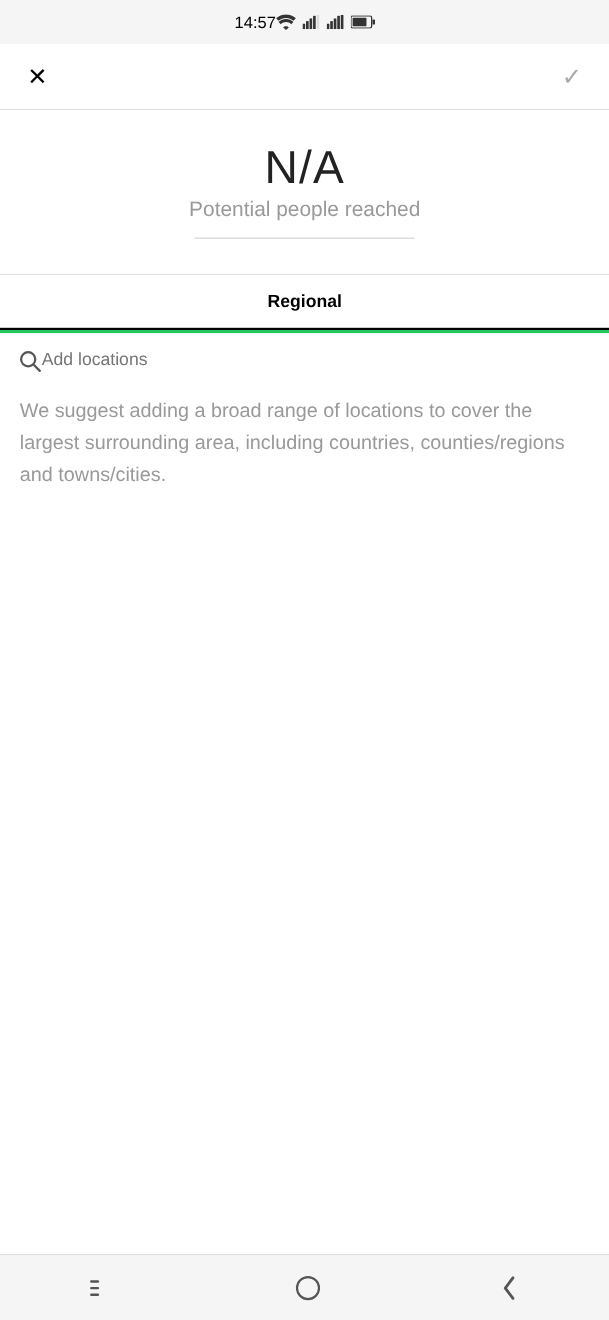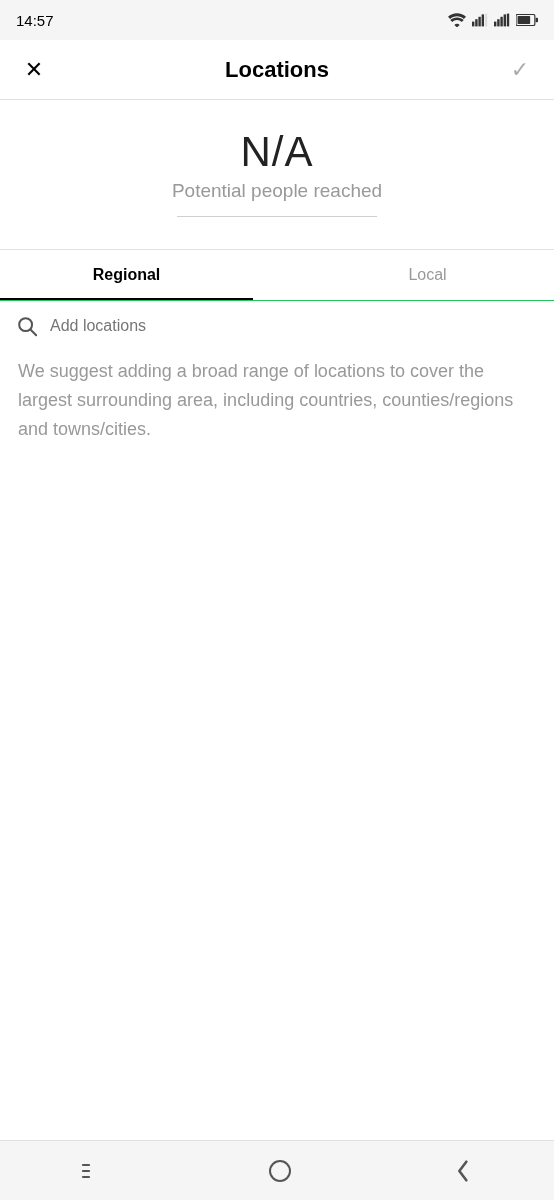--- a/index.html
+++ b/index.html
@@ -13,21 +13,21 @@
       overflow: hidden;
       position: relative;
     }
 
     
     .status-bar {
       height: 40px;
       background: #f5f5f5;
       display: flex;
       align-items: center;
-      justify-content: space-between;
+      justify-content: center;
       padding: 0 16px;
     }
 
     .status-time {
       font-size: 15px;
       font-weight: 500;
       color: #000;
     }
 
     .status-icons {
@@ -108,21 +108,21 @@
     .stats-status {
       font-size: 15px;
       font-weight: 700;
       color: #333;
     }
 
     
     .tabs-container {
       display: flex;
       background: #ffffff;
-      border-bottom: 1px solid #22c55e;
+      border-bottom: 3px solid #22c55e;
       gap: 48px;
     }
 
     .tab-item {
       flex: 1;
       height: 50px;
       display: flex;
       align-items: center;
       justify-content: center;
       cursor: pointer;
@@ -144,21 +144,21 @@
       right: 0;
       height: 2px;
       background: #000;
     }
 
     
     .search-row {
       display: flex;
       align-items: center;
       padding: 14px 16px;
-      gap: 12px;
+      gap: 0;
       background: #fff;
     }
 
     .search-input {
       flex: 1;
       border: none;
       outline: none;
       font-size: 16px;
       color: #bbb;
       background: transparent;
@@ -246,38 +246,34 @@
         <rect x="2" y="2" width="16" height="10" rx="1" fill="#333"></rect>
       </svg>
     </span>
   </div>
 </div>
 
 <div class="app-bar">
   <button class="icon-btn">
     <span class="close-icon">✕</span>
   </button>
-  <span class="app-bar-title">Locations</span>
   <button class="icon-btn">
     <span class="check-icon">✓</span>
   </button>
 </div>
 
 <div class="stats-section">
   <div class="stats-value">N/A</div>
   <div class="stats-label">Potential people reached</div>
   <div class="stats-divider"></div>
 </div>
 
 <div class="tabs-container">
   <div class="tab-item active">
     <span>Regional</span>
-  </div>
-  <div class="tab-item">
-    <span>Local</span>
   </div>
 </div>
 
 <div class="search-row">
   <div class="search-icon-wrap">
     <svg width="22" height="22" viewBox="0 0 24 24" fill="none" stroke="#555" stroke-width="2.2" stroke-linecap="round" stroke-linejoin="round">
       <circle cx="10.5" cy="10.5" r="7"></circle>
       <line x1="16" y1="16" x2="22" y2="22"></line>
     </svg>
   </div>

